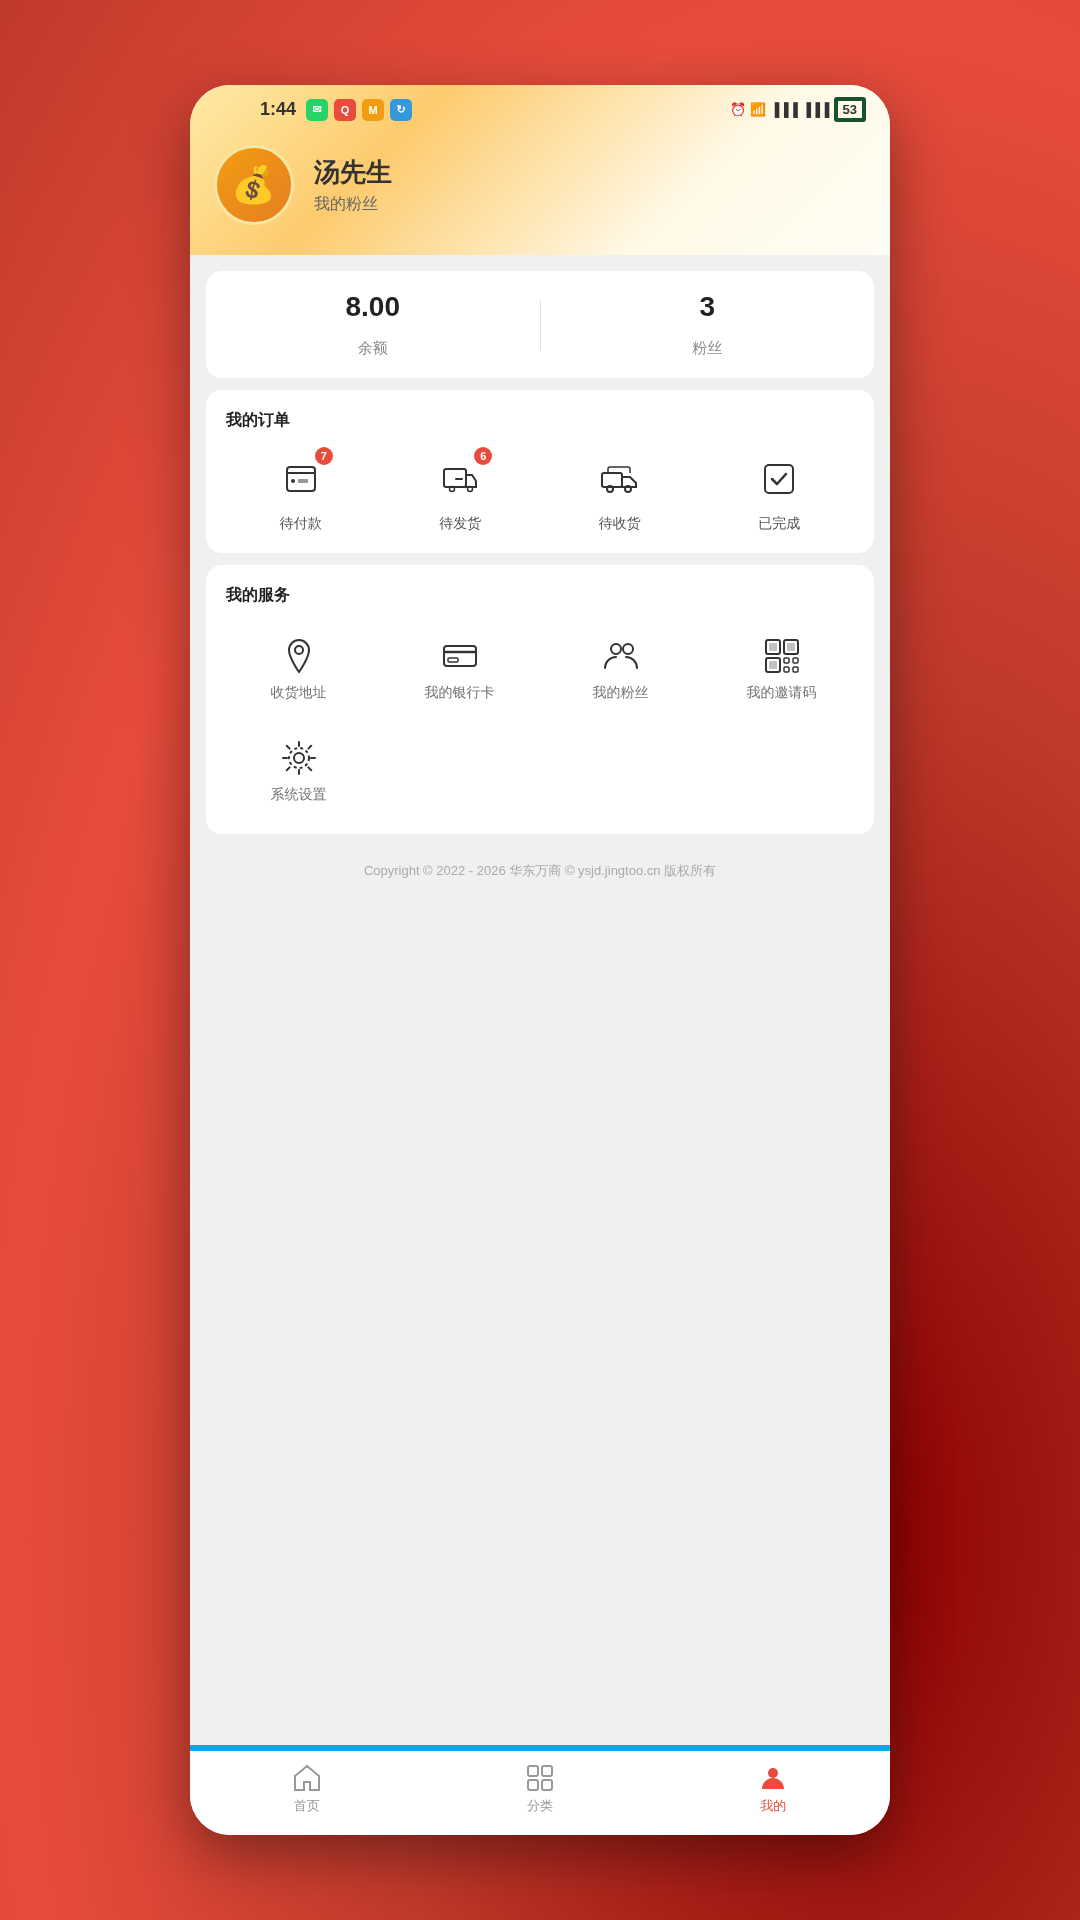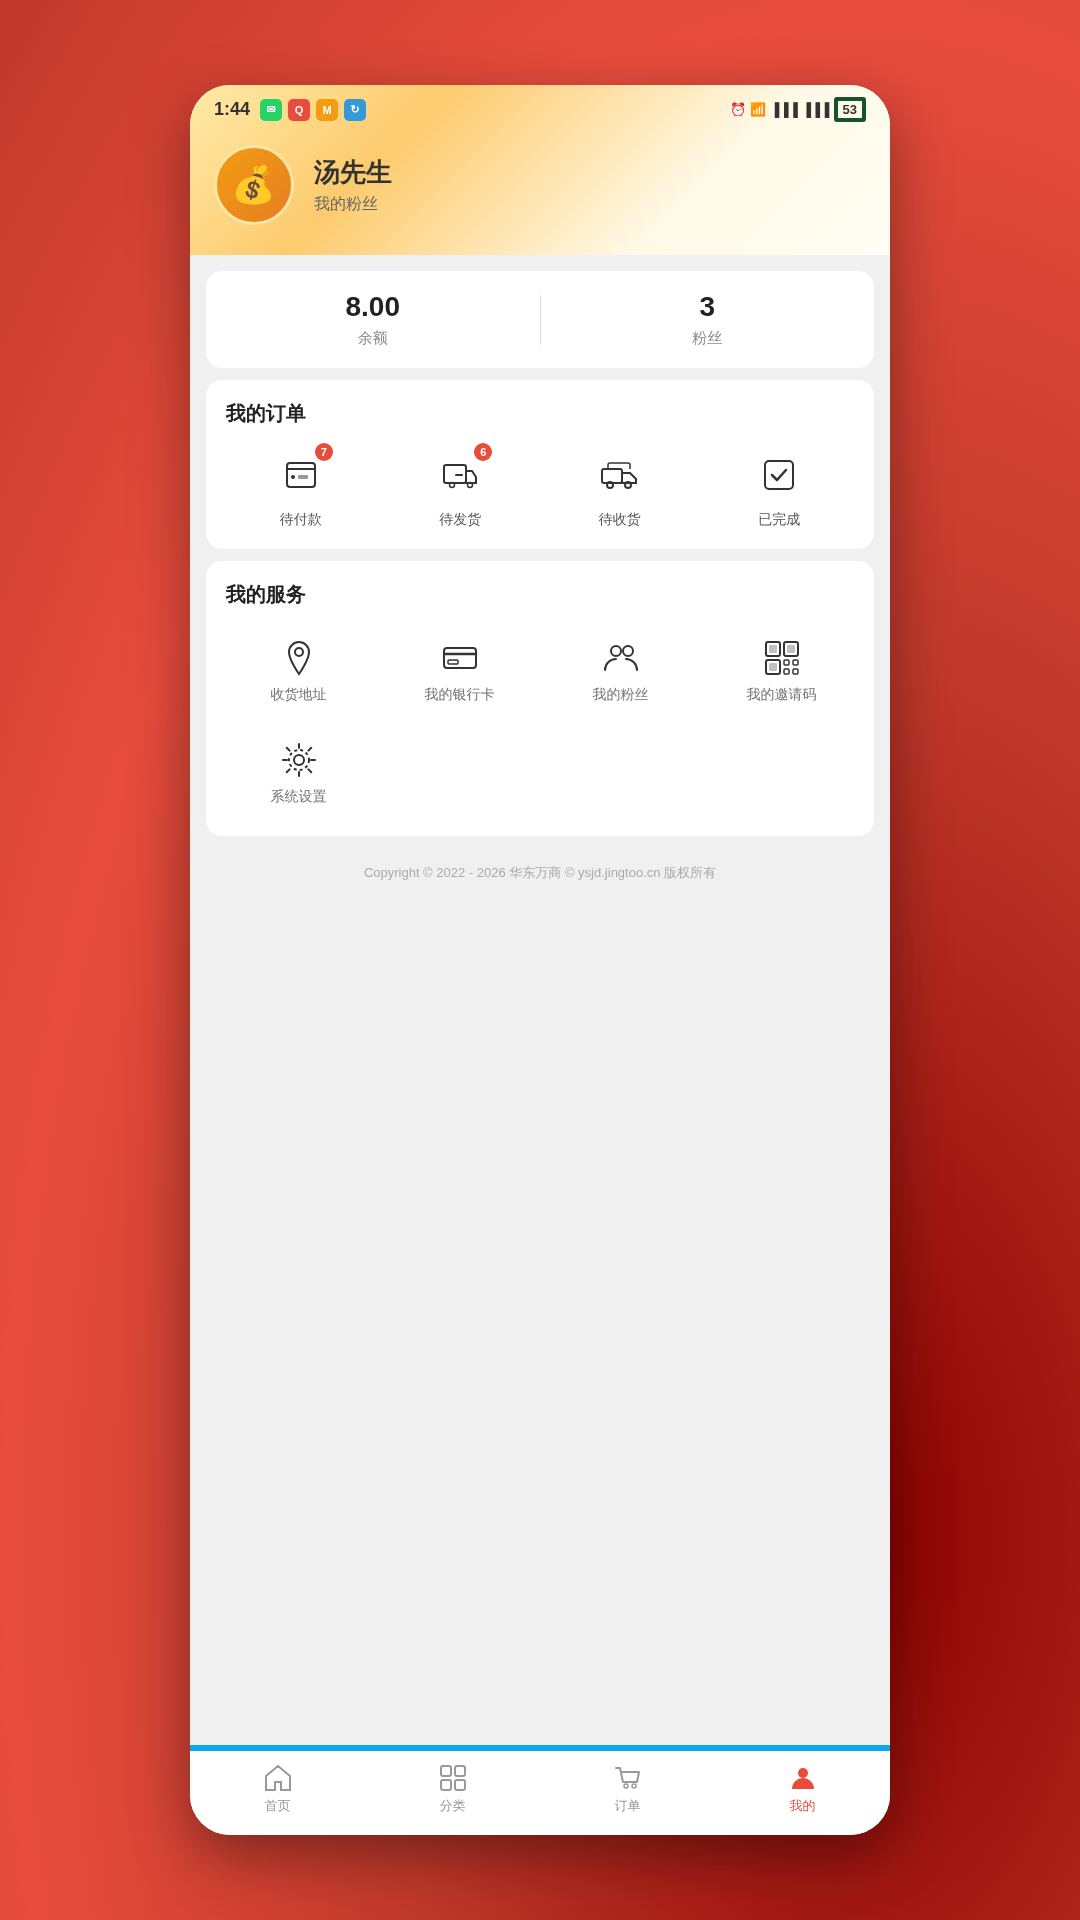--- a/index.html
+++ b/index.html
@@ -135,21 +135,21 @@
       border-radius: 16px;
       display: flex;
       align-items: center;
       padding: 20px 0;
     }
     .balance-item {
       flex: 1;
       display: flex;
       flex-direction: column;
       align-items: center;
-      gap: 6px;
+      gap: 16px;
     }
     .balance-value {
       font-size: 28px;
       font-weight: 700;
       color: #222;
     }
     .balance-label {
       font-size: 15px;
       color: #888;
     }
@@ -159,21 +159,21 @@
       background: #e0e0e0;
     }
 
     
     .section-card {
       background: white;
       border-radius: 16px;
       padding: 20px;
     }
     .section-title {
-      font-size: 20px;
+      font-size: 16px;
       font-weight: 700;
       color: #222;
       margin-bottom: 20px;
     }
 
     
     .icons-grid {
       display: grid;
       grid-template-columns: repeat(4, 1fr);
       gap: 10px;
@@ -271,21 +271,21 @@
     .nav-label.active {
       color: #e74c3c;
     }
   </style>
 </head>
 <body>
 
 <div class="phone-container">
 
   <div class="status-bar">
-    <div style="display:flex; align-items:center; gap:10px;">
+    <div style="display:flex; align-items:center; gap:10px;margin-left:46px;">
       <span class="status-time">1:44</span>
       <div class="status-app-icons">
         <div class="app-icon-dot app-icon-green">✉</div>
         <div class="app-icon-dot app-icon-red">Q</div>
         <div class="app-icon-dot app-icon-yellow">M</div>
         <div class="app-icon-dot app-icon-blue">↻</div>
       </div>
     </div>
     <div class="status-icons">
       <span>⏰</span>
@@ -455,28 +455,20 @@
     <div class="nav-item">
       <svg width="30" height="30" viewBox="0 0 30 30" fill="none">
         <rect x="3" y="3" width="10" height="10" rx="2" stroke="#999" stroke-width="2"></rect>
         <rect x="17" y="3" width="10" height="10" rx="2" stroke="#999" stroke-width="2"></rect>
         <rect x="3" y="17" width="10" height="10" rx="2" stroke="#999" stroke-width="2"></rect>
         <rect x="17" y="17" width="10" height="10" rx="2" stroke="#999" stroke-width="2"></rect>
       </svg>
       <span class="nav-label">分类</span>
     </div>
 
-    <div class="nav-item">
-      <svg width="30" height="30" viewBox="0 0 30 30" fill="none">
-        <path d="M3 5h4l3 14h14l2-10H8" stroke="#999" stroke-width="2" stroke-linecap="round" stroke-linejoin="round"></path>
-        <circle cx="13" cy="23" r="2" stroke="#999" stroke-width="1.5"></circle>
-        <circle cx="21" cy="23" r="2" stroke="#999" stroke-width="1.5"></circle>
-      </svg>
-      <span class="nav-label">订单</span>
-    </div>
 
     <div class="nav-item">
       <svg width="30" height="30" viewBox="0 0 30 30" fill="none">
         <circle cx="15" cy="10" r="5" fill="#e74c3c"></circle>
         <path d="M4 26c0-6.075 4.925-11 11-11s11 4.925 11 11" fill="#e74c3c"></path>
       </svg>
       <span class="nav-label active">我的</span>
     </div>
 
   </div>

